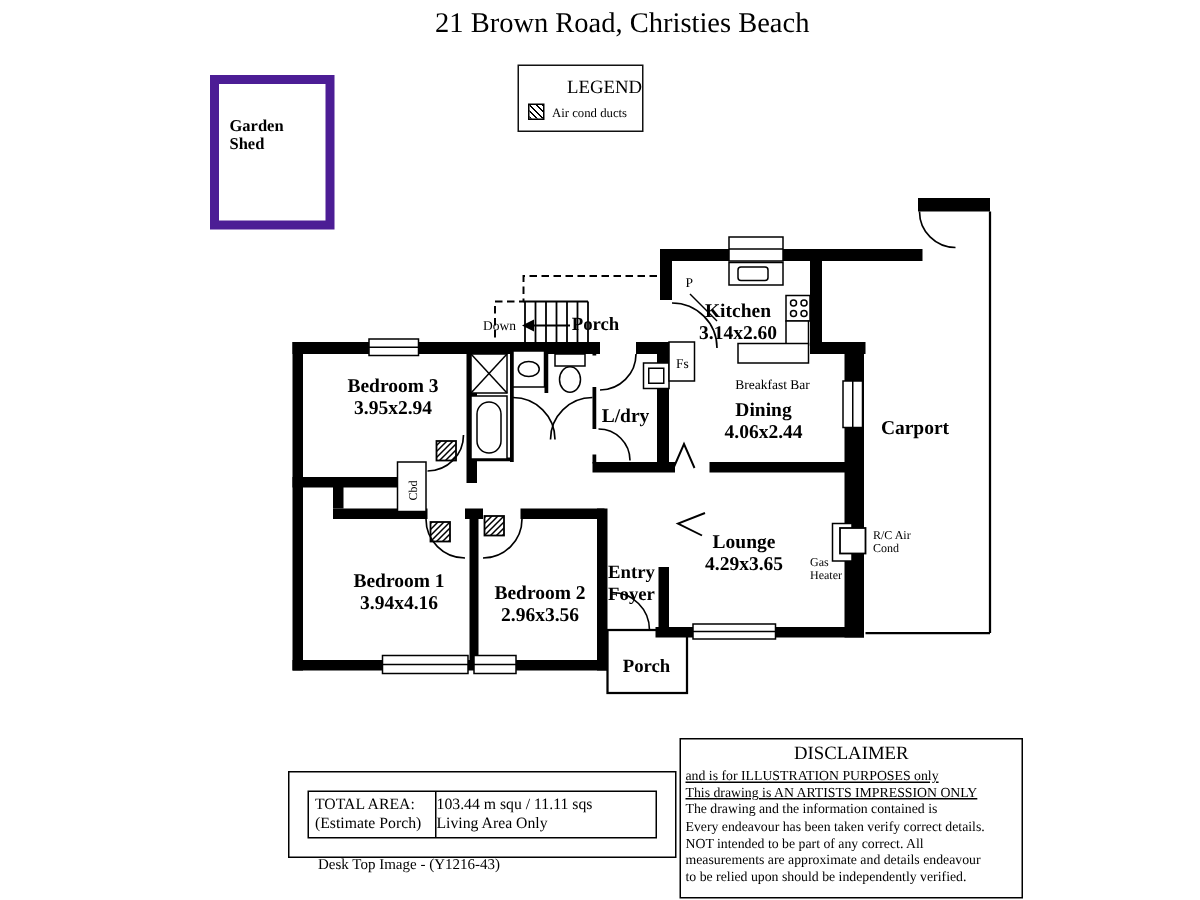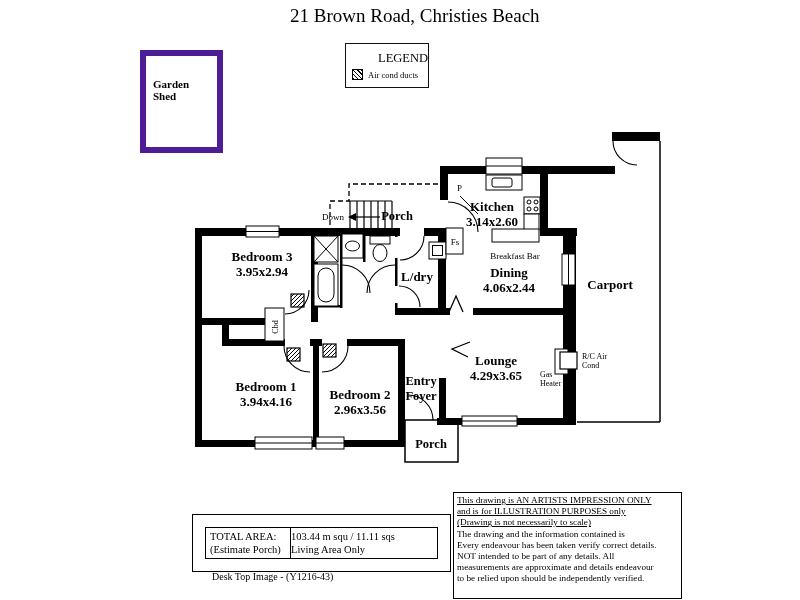--- a/index.html
+++ b/index.html
@@ -256,24 +256,24 @@
         <div>(Estimate Porch)</div>
       </div>
       <div class="ta-right">
         <div>103.44 m squ /  11.11 sqs</div>
         <div>Living Area Only</div>
       </div>
     </div>
   </div>
 
   <div class="overlay disc">
+    <div class="disc-title">DISCLAIMER</div>
+    <div class="disc-line u">and is for ILLUSTRATION PURPOSES only</div>
     <div class="disc-line u">This drawing is AN ARTISTS IMPRESSION ONLY</div>
-    <div class="disc-line u">and is for ILLUSTRATION PURPOSES only</div>
-    <div class="disc-line u">(Drawing is not necessarily to scale)</div>
     <div class="disc-line">The drawing and the information contained is</div>
     <div class="disc-line">Every endeavour has been taken verify correct details.</div>
-    <div class="disc-line">NOT intended to be part of any details.  All</div>
+    <div class="disc-line">NOT intended to be part of any correct.  All</div>
     <div class="disc-line">measurements are approximate and details endeavour</div>
     <div class="disc-line">to be relied upon should be independently verified.</div>
   </div>
 
   <div class="overlay footer-note">Desk Top Image - (Y1216-43)</div>
 </div>
 
 </body></html>

